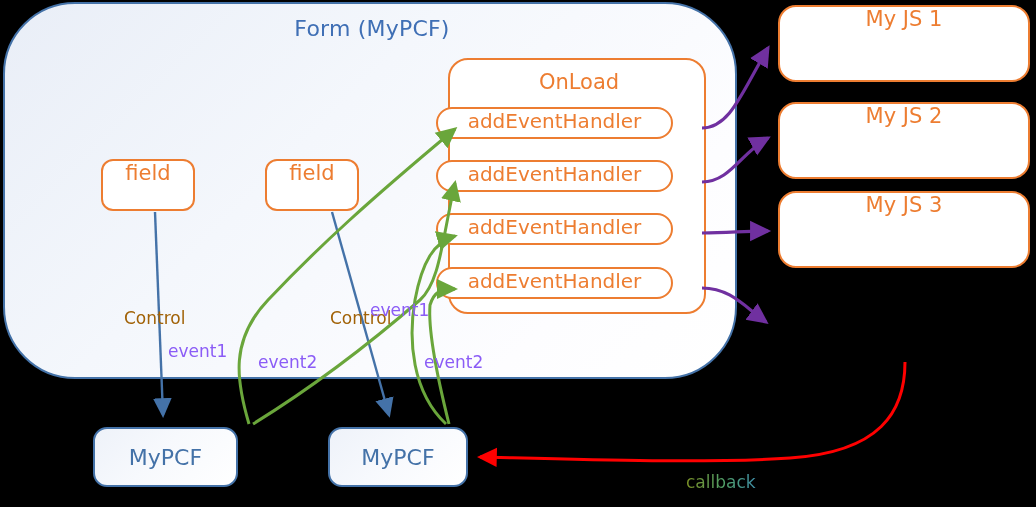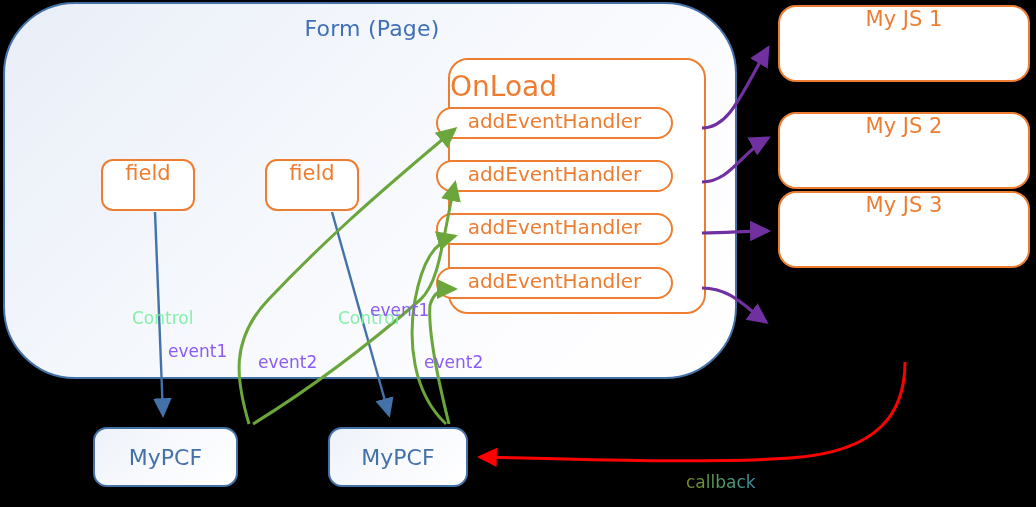--- a/index.html
+++ b/index.html
@@ -83,22 +83,22 @@
     border-radius: 20px;
     background: #ffffff;
     box-sizing: border-box;
     z-index: 2;
   }
   .onload-title {
     position: absolute;
     left: 0;
     top: 10px;
     width: 258px;
-    text-align: left;
-    font-size: 28px;
+    text-align: center;
+    font-size: 21px;
     color: #ed7d31;
   }
   .handler-box {
     width: 237px;
     height: 32px;
     border-radius: 21px;
     left: 436px;
     font-size: 20px;
   }
   #handler-1 { top: 107px; }
@@ -108,21 +108,21 @@
 
   
   .js-box {
     left: 778px;
     width: 252px;
     height: 77px;
     border-radius: 18px;
     font-size: 21px;
   }
   #js-1 { top: 5px; }
-  #js-2 { top: 112px; }
+  #js-2 { top: 102px; }
   #js-3 { top: 191px; }
   #js-4 { top: 285px; }
 
   
   .pcf-box {
     position: absolute;
     height: 60px;
     border: 2px solid #4472a8;
     border-radius: 14px;
     background: linear-gradient(135deg, #eef2f9 0%, #f7f9fd 45%, #ffffff 100%);
@@ -138,21 +138,21 @@
   #pcf-1 { left: 93px; top: 427px; width: 145px; }
   #pcf-2 { left: 328px; top: 427px; width: 140px; }
 
   
   .edge-label {
     position: absolute;
     font-size: 17px;
     white-space: nowrap;
     z-index: 7;
   }
-  .lbl-blue  { color: #86efac; margin-left: 8px; }
+  .lbl-blue  { color: #a16207; }
   .lbl-green { color: #8b5cf6; }
 
   #lbl-control-1 { left: 124px; top: 308px; }
   #lbl-control-2 { left: 330px; top: 308px; }
   #lbl-event1-a  { left: 168px; top: 341px; }
   #lbl-event2-a  { left: 258px; top: 352px; }
   #lbl-event1-b  { left: 370px; top: 300px; }
   #lbl-event2-b  { left: 424px; top: 352px; }
 
   #lbl-callback {
@@ -165,21 +165,21 @@
     color: #5f9a4e;
     -webkit-text-fill-color: transparent;
   }
 </style>
 </head>
 <body>
 
 <div id="stage">
 
   <div class="form-panel">
-    <div class="form-title">Form (Page)</div>
+    <div class="form-title">Form (MyPCF)</div>
   </div>
 
   <div id="field-1" class="node-orange field-box">
     <span>field</span>
   </div>
   <div id="field-2" class="node-orange field-box">
     <span>field</span>
   </div>
 
   <div class="onload-box">

